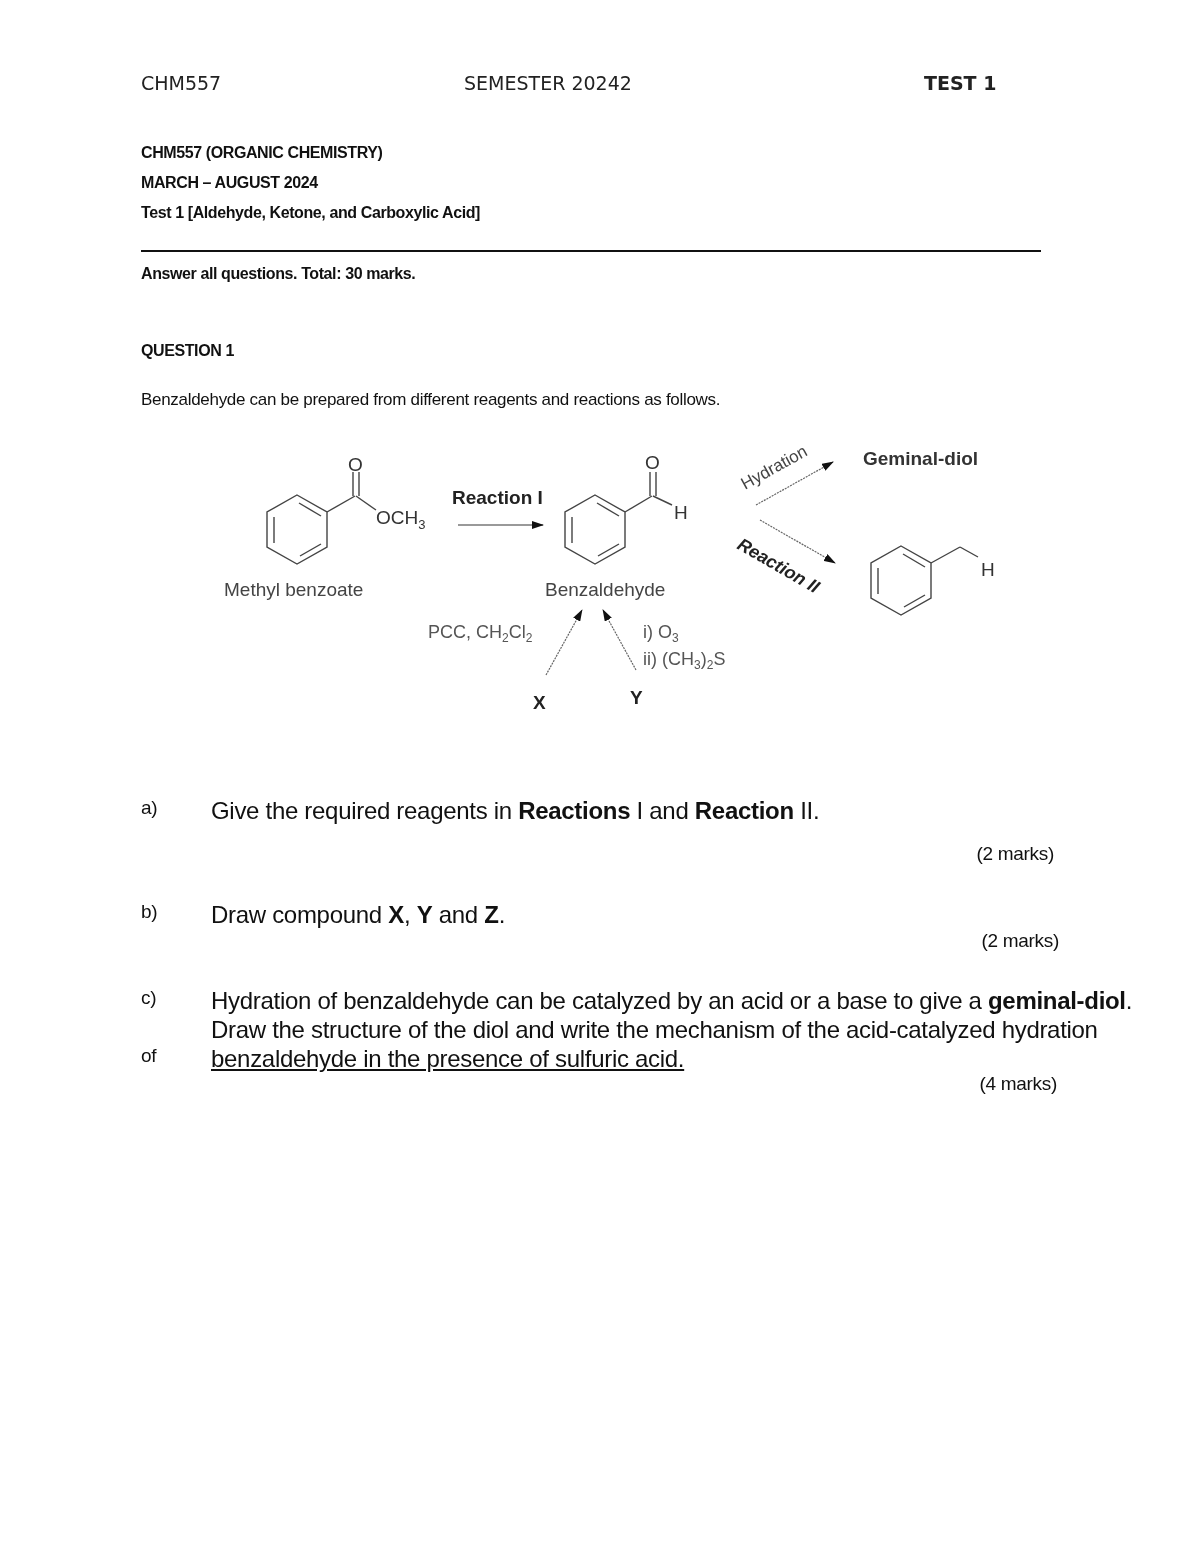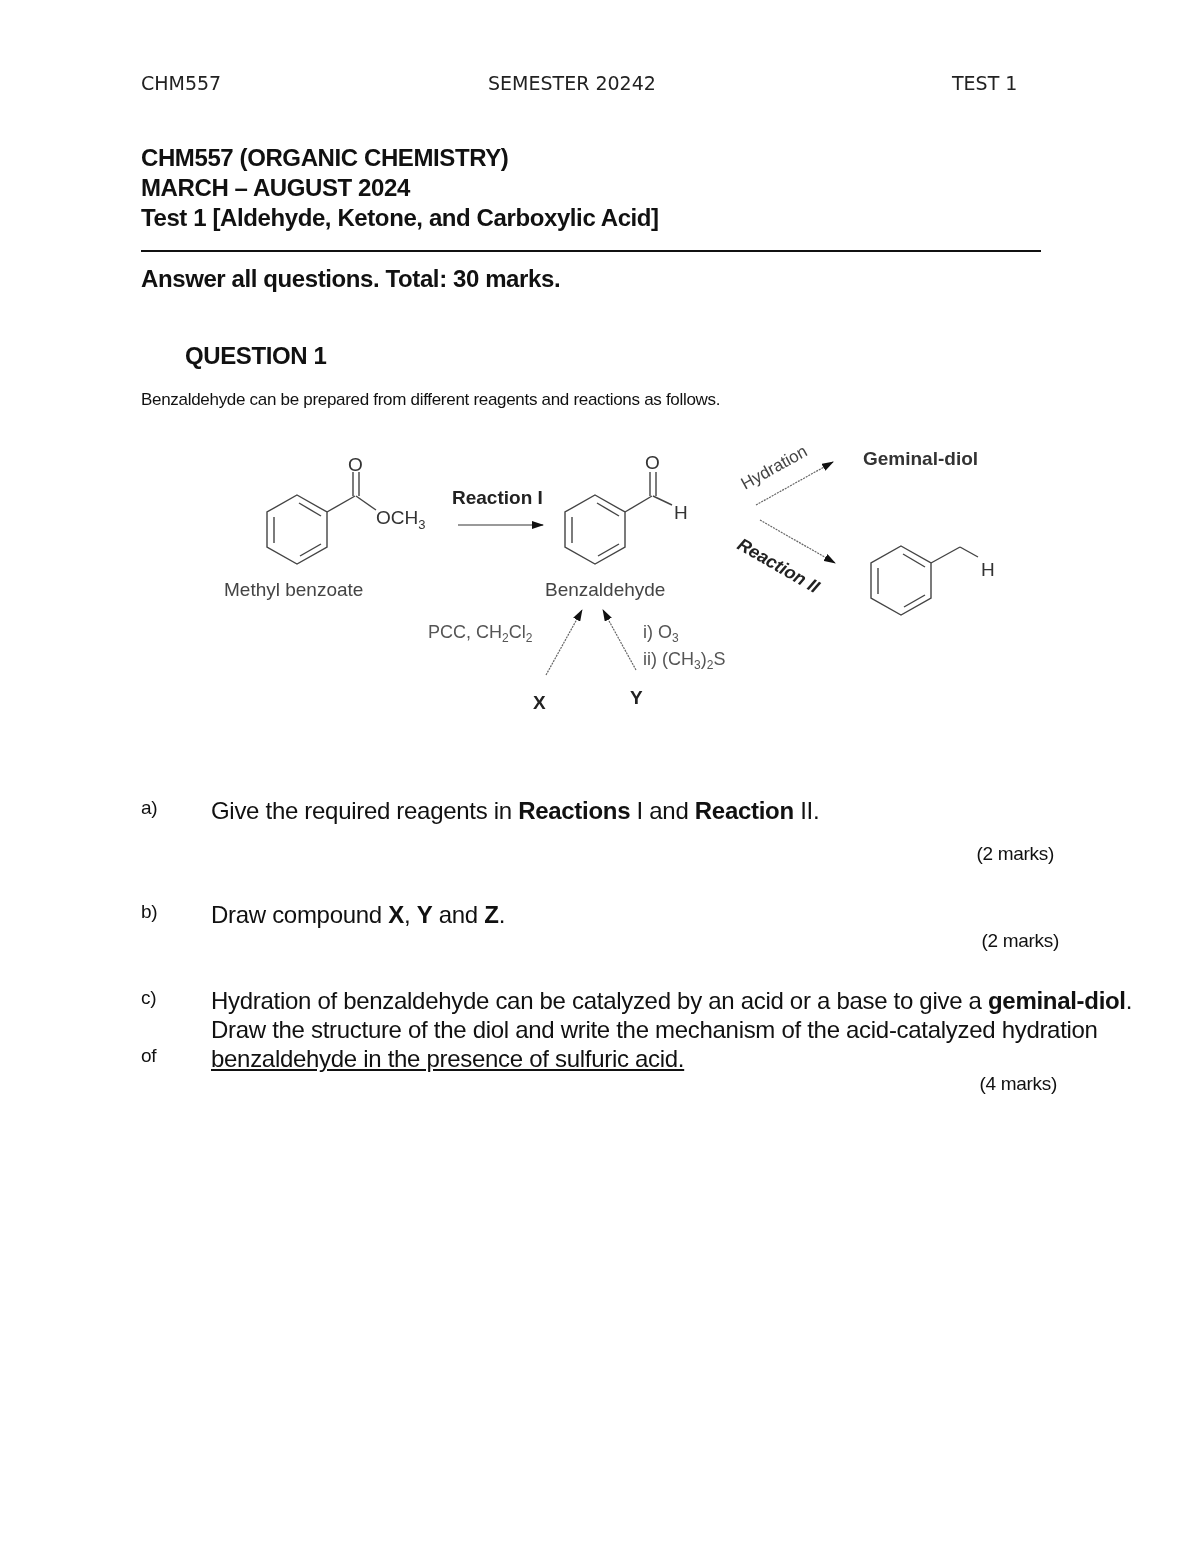--- a/index.html
+++ b/index.html
@@ -1,41 +1,41 @@
 <!DOCTYPE html>
 <html><head>
   <meta charset="utf-8">
   <style>
     html, body { margin: 0; padding: 0; background: #ffffff; }
     body { width: 1200px; height: 1553px; position: relative; overflow: hidden; font-family: "Liberation Sans", sans-serif; color: #111; }
     .abs { position: absolute; }
     .hdr { font-family: "DejaVu Sans", sans-serif; font-size: 19px; color: #222; top: 72px; }
     .doc { font-family: "Liberation Sans", sans-serif; font-size: 19px; letter-spacing: -0.3px; }
     .b { font-weight: bold; }
-    .title-line { left: 141px; font-size: 24px; font-weight: bold; letter-spacing: -0.4px; }
+    .title-line { left: 141px; font-size: 16px; font-weight: bold; letter-spacing: -0.4px; }
     .rule { left: 141px; top: 250px; width: 900px; border-top: 2.5px solid #111; }
     .marks { font-size: 19px; text-align: left; }
     .label { left: 141px; font-size: 19px; }
     .qtext { left: 211px; font-size: 24px; letter-spacing: -0.3px; }
     svg text { font-family: "Liberation Sans", sans-serif; }
   </style>
 </head>
 <body>
 
 <div class="abs hdr" style="left:141px;">CHM557</div>
-<div class="abs hdr" style="left:488px;">SEMESTER 20242</div>
-<div class="abs hdr" style="left:952px;">TEST 1</div>
+<div class="abs hdr" style="left:464px;">SEMESTER 20242</div>
+<div class="abs hdr" style="left:924px;font-weight:bold;">TEST 1</div>
 
 <div class="abs doc title-line" style="top:144px;">CHM557 (ORGANIC CHEMISTRY)</div>
 <div class="abs doc title-line" style="top:174px;">MARCH – AUGUST 2024</div>
 <div class="abs doc title-line" style="top:204px;">Test 1 [Aldehyde, Ketone, and Carboxylic Acid]</div>
 <div class="abs rule"></div>
 <div class="abs doc title-line" style="top:265px;">Answer all questions. Total: 30 marks.</div>
 
-<div class="abs doc title-line" style="top:342px;margin-left:44px;">QUESTION 1</div>
+<div class="abs doc title-line" style="top:342px;">QUESTION 1</div>
 <div class="abs doc" style="left:141px; top:390px; font-size:17px;">Benzaldehyde can be prepared from different reagents and reactions as follows.</div>
 
 <svg class="abs" style="left:0; top:0;" width="1200" height="760" viewBox="0 0 1200 760">
   <defs>
     <marker id="arr" markerWidth="12" markerHeight="8" refX="11" refY="4" orient="auto" markerUnits="userSpaceOnUse">
       <path d="M0,0 L12,4 L0,8 Z" fill="#111"></path>
     </marker>
   </defs>
 
   <g stroke="#444" stroke-width="1.4" fill="none">

